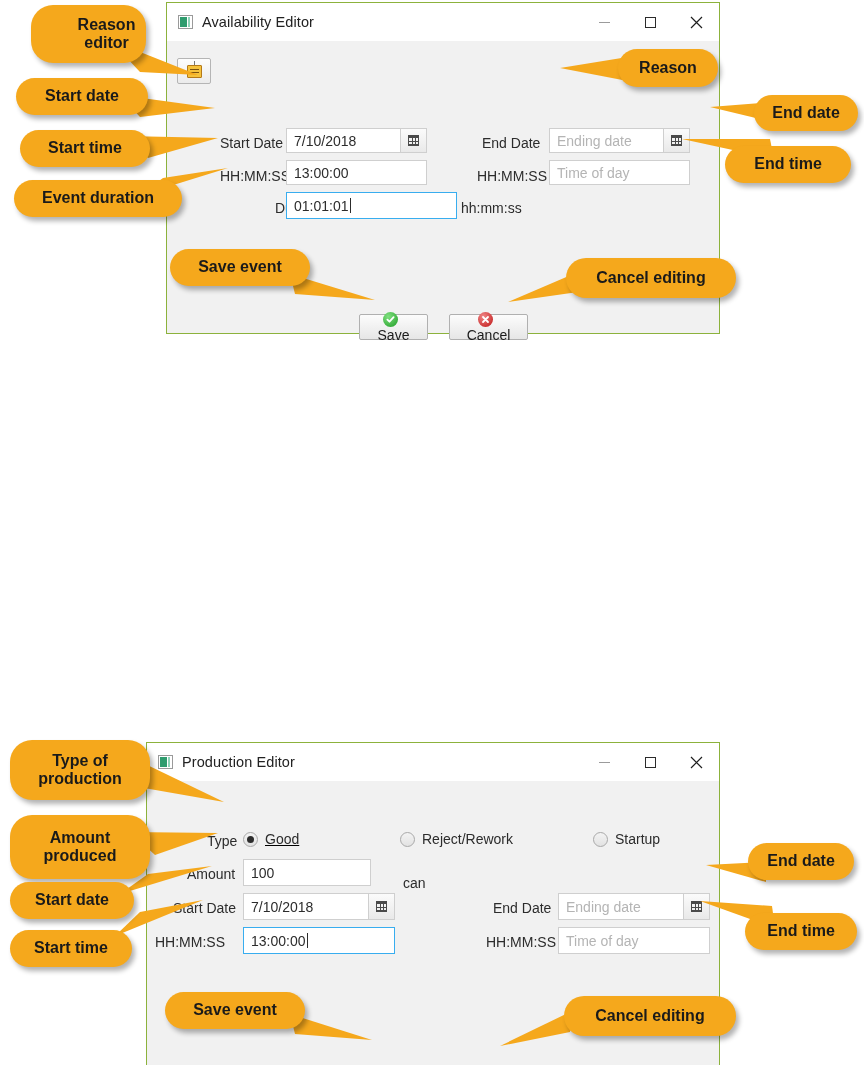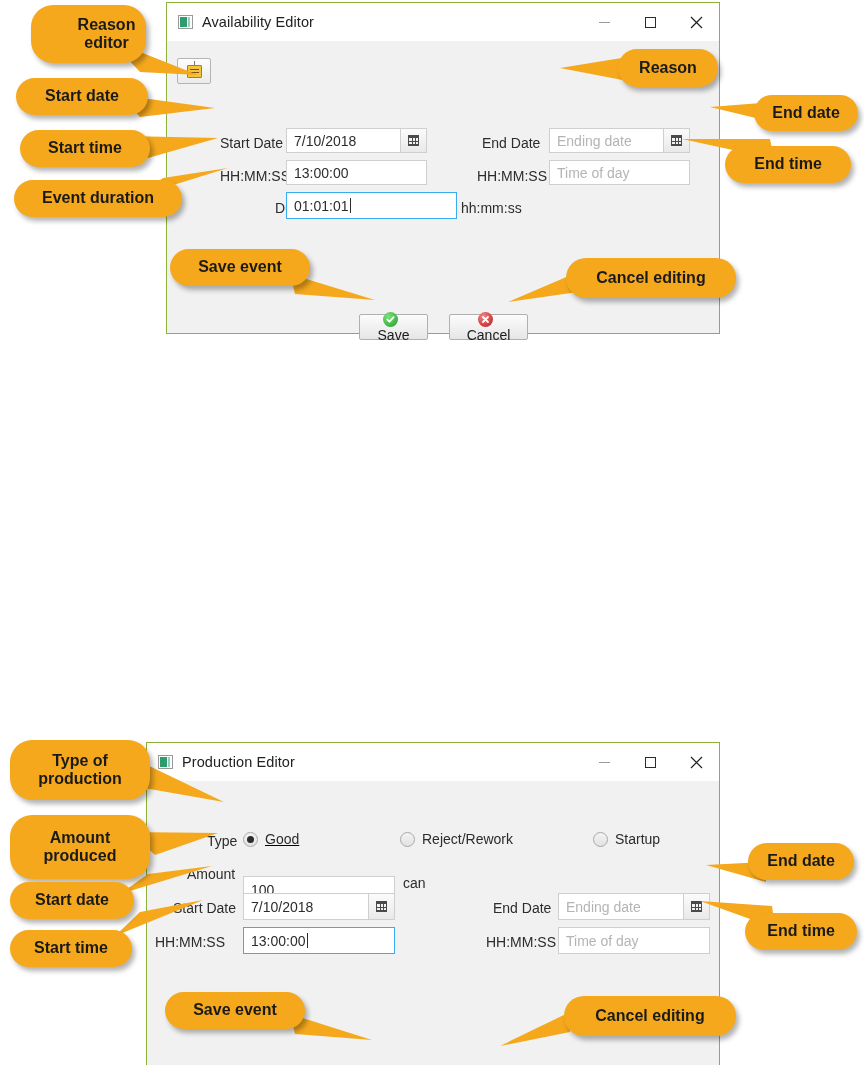--- a/index.html
+++ b/index.html
@@ -276,21 +276,21 @@
     <div class="radio" style="left:253px;top:50px;">
       <span class="rdot"></span>
       <span class="rtxt">Reject/Rework</span>
     </div>
     <div class="radio" style="left:410px;top:50px;margin-left:36px;">
       <span class="rdot"></span>
       <span class="rtxt">Startup</span>
     </div>
 
     <div class="lbl" style="left:40px;top:85px;">Amount</div>
-    <div class="tbox" style="left:96px;top:95px;width:152px;height:27px;">
+    <div class="tbox" style="left:96px;top:78px;width:128px;height:27px;">
       <span>100</span>
     </div>
     <div class="unit" style="left:256px;top:85px;margin-top:9px;">can</div>
 
     <div class="lbl" style="left:26px;top:119px;">Start Date</div>
     <div class="datebox" style="left:96px;top:112px;width:152px;height:27px;">
       <span class="dtext">7/10/2018</span>
       <span class="caldrop">
           <span class="calglyph"></span>
         </span>

